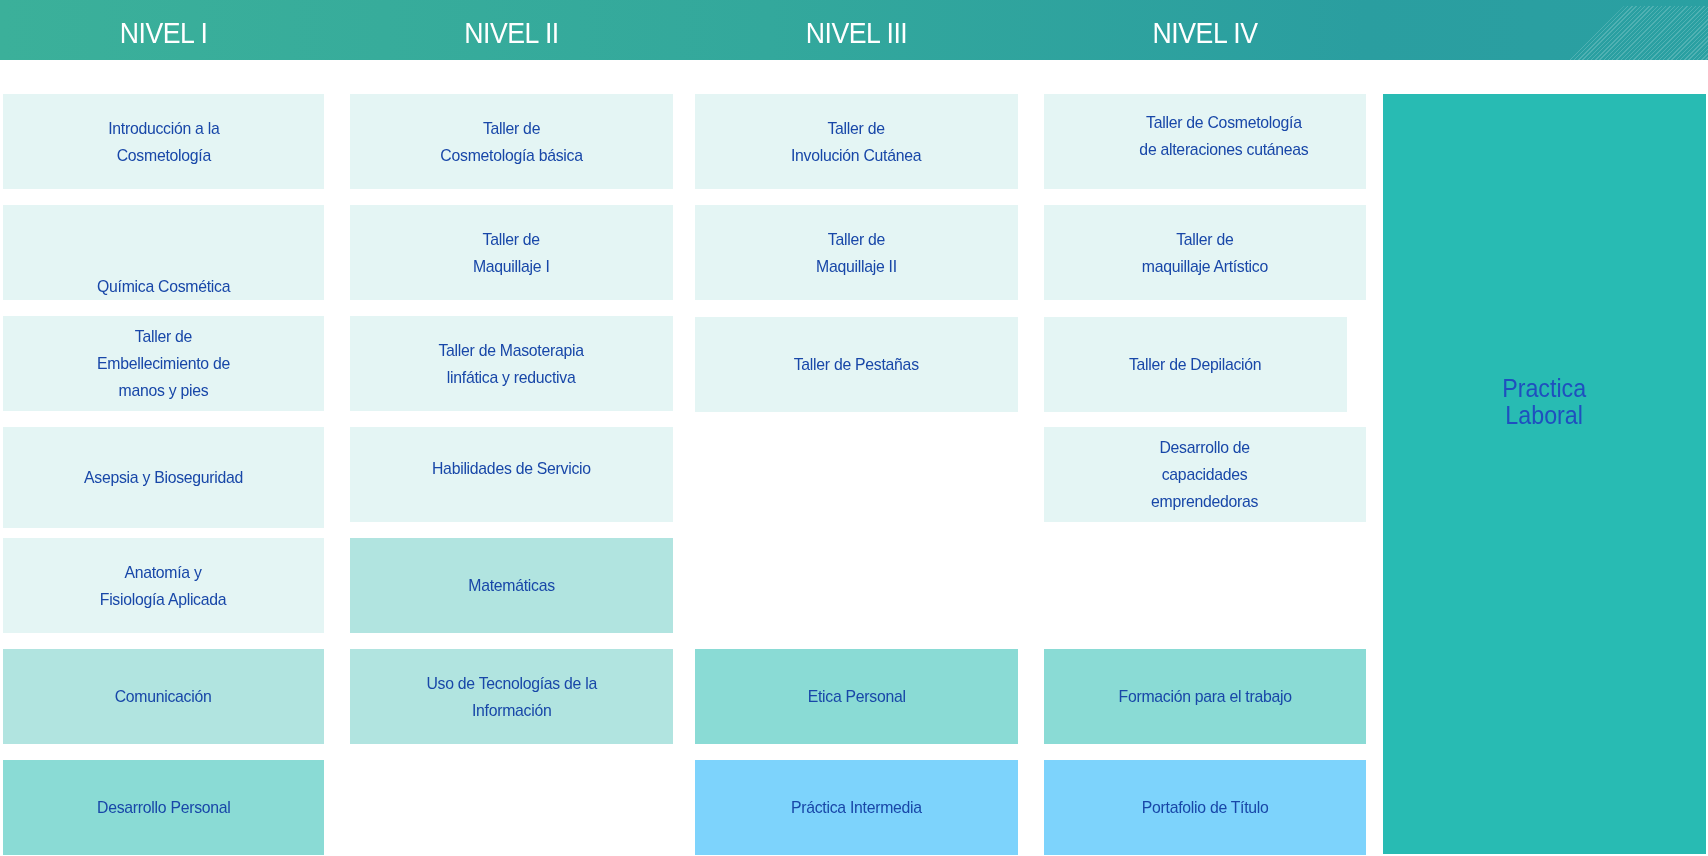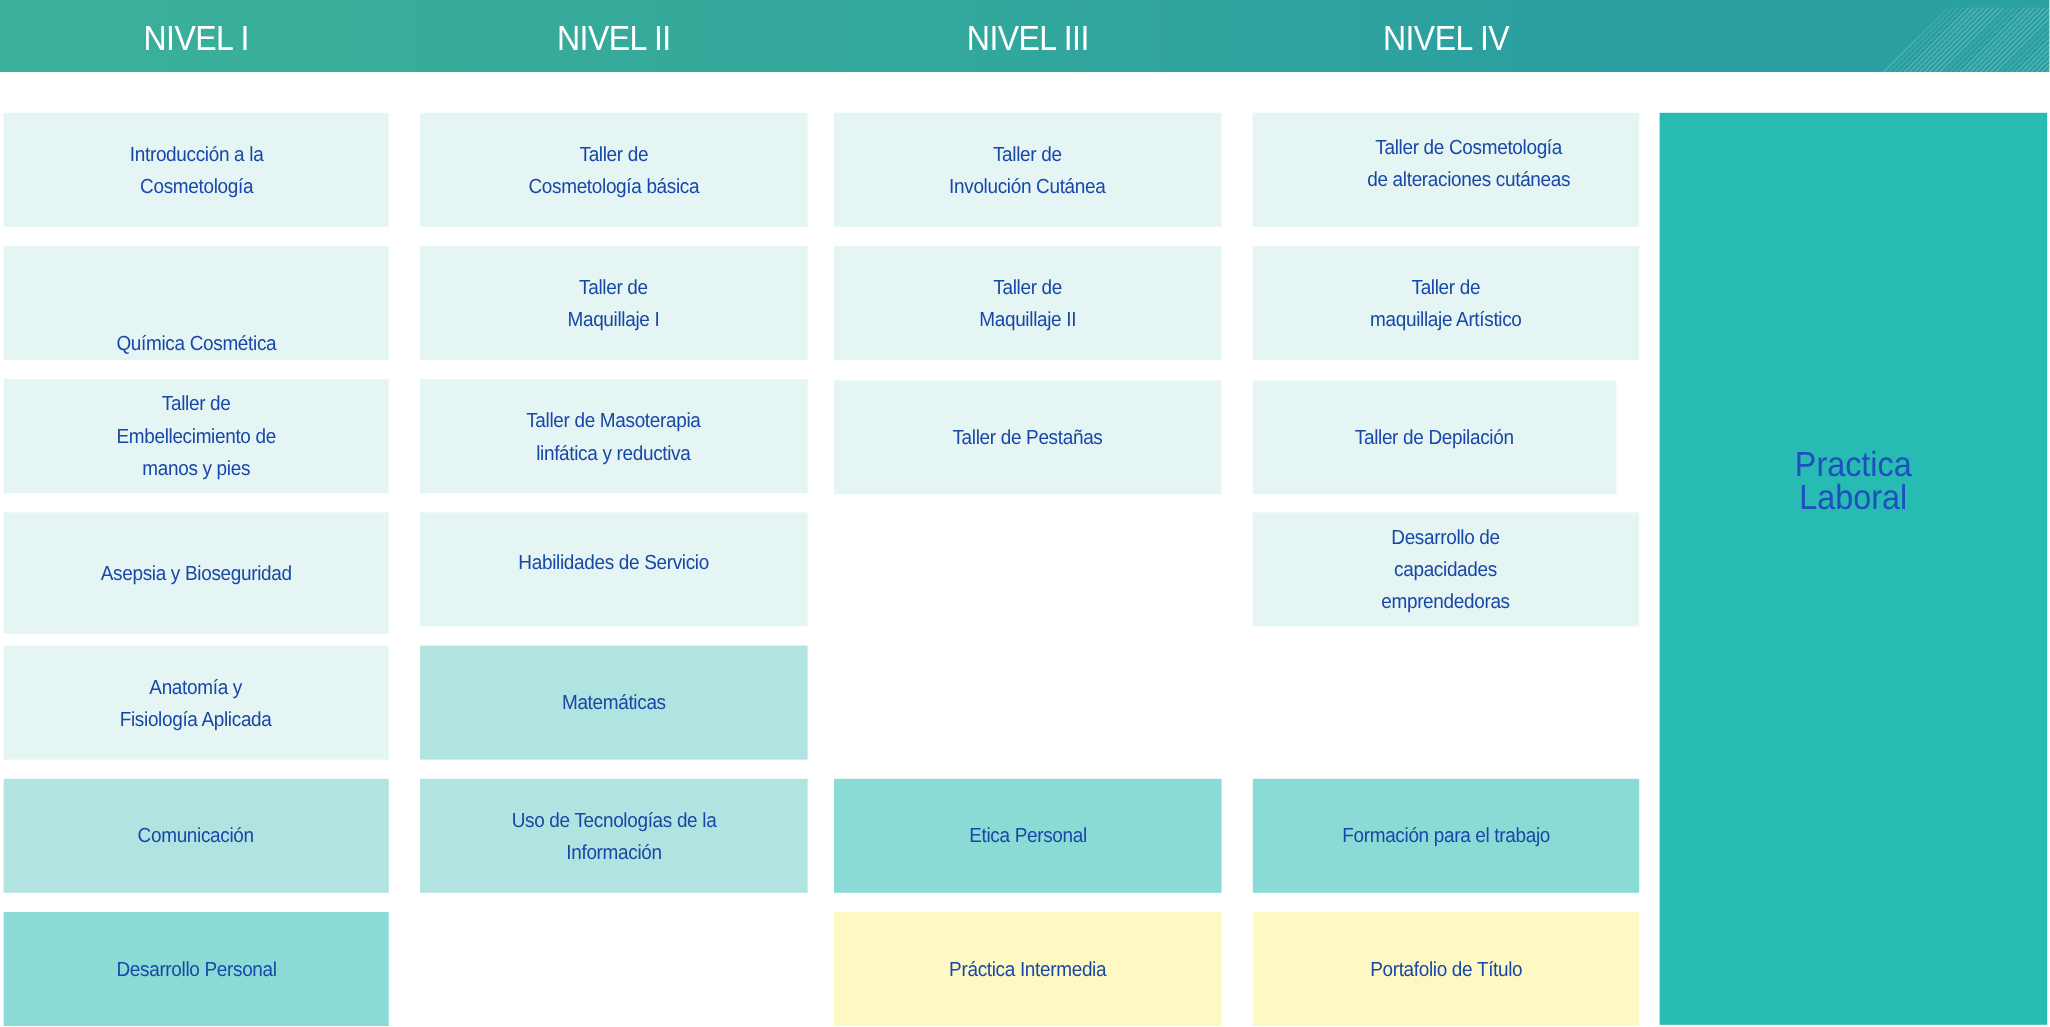--- a/index.html
+++ b/index.html
@@ -25,25 +25,25 @@
   .cell {
     position:absolute; display:flex; align-items:center; justify-content:center;
     text-align:center; color:#1847a8; font-size:17px; line-height:27px;
     box-sizing:border-box; padding:0 6px; white-space:pre-line;
     letter-spacing:-0.3px;
   }
   .cell span { display:inline-block; transform:scaleX(0.93); }
   .c1 { background:#e4f5f4; }
   .c2 { background:#b1e4e0;text-align:center; }
   .c3 { background:#8adbd5; }
-  .c4 { background:#fef9c3; }
+  .c4 { background:#7dd3fc; }
   .practica {
     position:absolute; left:1383px; top:94px; width:323px; height:760px;
     background:#28bbb3; display:flex; align-items:center; justify-content:center;
-    text-align:center; color:#1f4fbf; font-size:29px; line-height:27px; white-space:pre-line;
+    text-align:center; color:#1f4fbf; font-size:25px; line-height:27px; white-space:pre-line;
   }
   .practica span { display:inline-block; transform:translateY(-72px) scaleX(0.93); }
   .up { padding-bottom:12px; }
 </style>
 </head>
 <body>
 
 <div class="header">
   <div class="stripe"></div>
   <div class="level-title" style="left:3px;width:321px;">NIVEL I</div>

